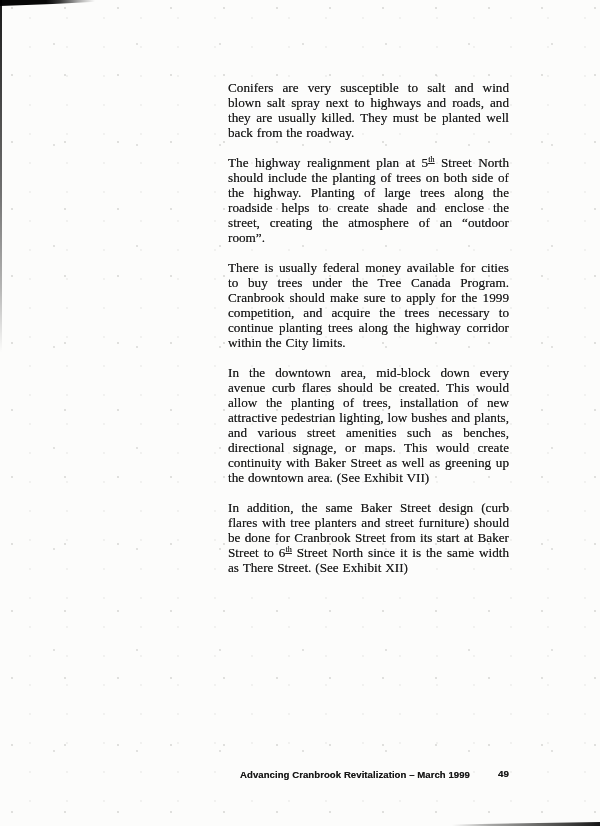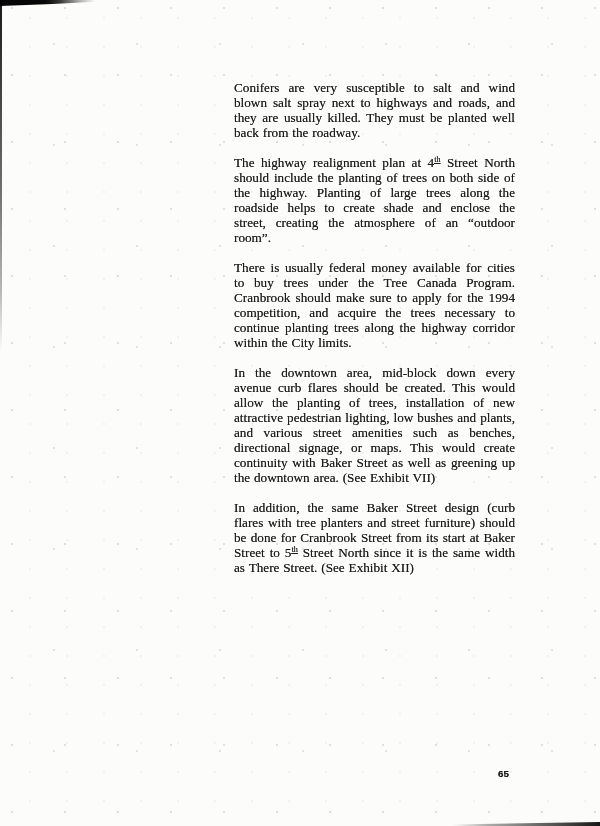--- a/index.html
+++ b/index.html
@@ -57,21 +57,21 @@
       transparent 0%,
       rgba(70,70,68,0.45) 25%,
       rgba(40,40,38,0.8) 70%,
       #161616 100%);
     clip-path: polygon(0 60%, 100% 0, 100% 100%, 0 100%);
   }
 
   
   .text-block {
     position: absolute;
-    left: 234px;
+    left: 228px;
     top: 80px;
     width: 281px;
     color: #1d1d1d;
     font-size: 13.2px;
     line-height: 15px;
     text-align: justify;
     text-shadow: 0 0 0.35px rgba(20,20,20,0.7);
     word-spacing: 0.6px;
   }
   .text-block p {
@@ -113,24 +113,25 @@
 
 <div class="page">
 
   <div class="artifact-top-strip"></div>
   <div class="artifact-left-line"></div>
   <div class="artifact-bottom-right"></div>
 
   <main class="text-block">
     <p><span>Conifers are very susceptible to salt and wind blown salt spray next to highways and roads, and they are usually killed. They must be planted well back from the roadway.</span><sup></sup><span></span></p>
 
-    <p><span>The highway realignment plan at 4</span><sup>th</sup><span> Street North should include the planting of trees on both side of the highway. Planting of large trees along the roadside helps to create shade and enclose the street, creating the atmosphere of an “outdoor room”.</span></p>
+    <p><span>The highway realignment plan at 5</span><sup>th</sup><span> Street North should include the planting of trees on both side of the highway. Planting of large trees along the roadside helps to create shade and enclose the street, creating the atmosphere of an “outdoor room”.</span></p>
 
-    <p><span>There is usually federal money available for cities to buy trees under the Tree Canada Program. Cranbrook should make sure to apply for the 1994 competition, and acquire the trees necessary to continue planting trees along the highway corridor within the City limits.</span><sup></sup><span></span></p>
+    <p><span>There is usually federal money available for cities to buy trees under the Tree Canada Program. Cranbrook should make sure to apply for the 1999 competition, and acquire the trees necessary to continue planting trees along the highway corridor within the City limits.</span><sup></sup><span></span></p>
 
     <p><span>In the downtown area, mid-block down every avenue curb flares should be created. This would allow the planting of trees, installation of new attractive pedestrian lighting, low bushes and plants, and various street amenities such as benches, directional signage, or maps. This would create continuity with Baker Street as well as greening up the downtown area. (See Exhibit VII)</span><sup></sup><span></span></p>
 
-    <p><span>In addition, the same Baker Street design (curb flares with tree planters and street furniture) should be done for Cranbrook Street from its start at Baker Street to 5</span><sup>th</sup><span> Street North since it is the same width as There Street. (See Exhibit XII)</span></p>
+    <p><span>In addition, the same Baker Street design (curb flares with tree planters and street furniture) should be done for Cranbrook Street from its start at Baker Street to 6</span><sup>th</sup><span> Street North since it is the same width as There Street. (See Exhibit XII)</span></p>
   </main>
 
-  <div class="page-number">65</div>
+  <div class="footer-title">Advancing Cranbrook Revitalization – March 1999</div>
+  <div class="page-number">49</div>
 
 </div>
 
 </body></html>

